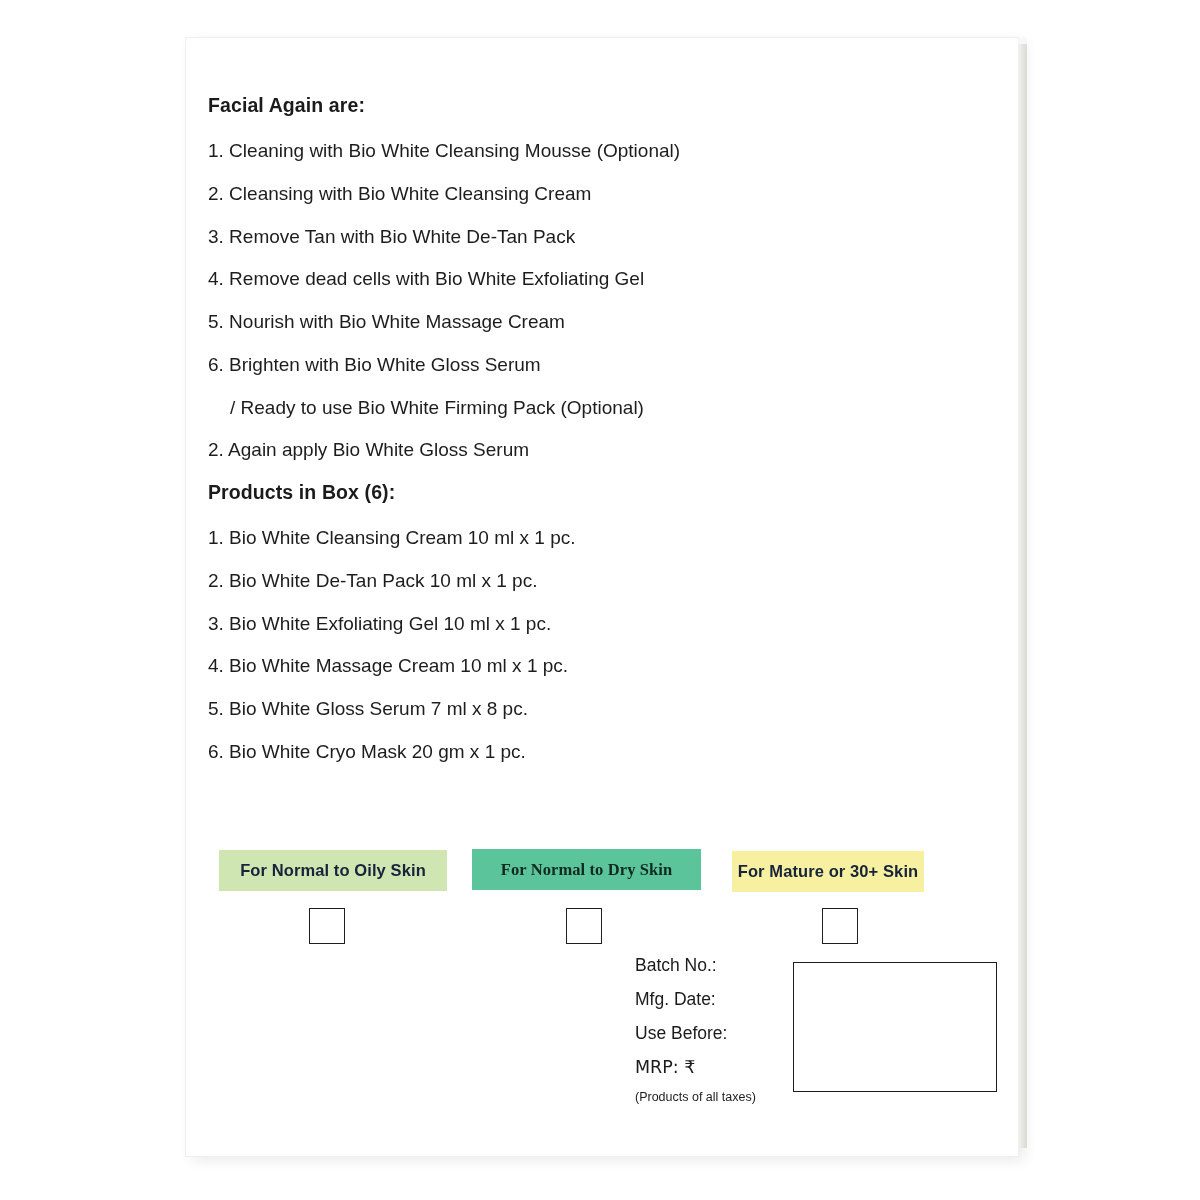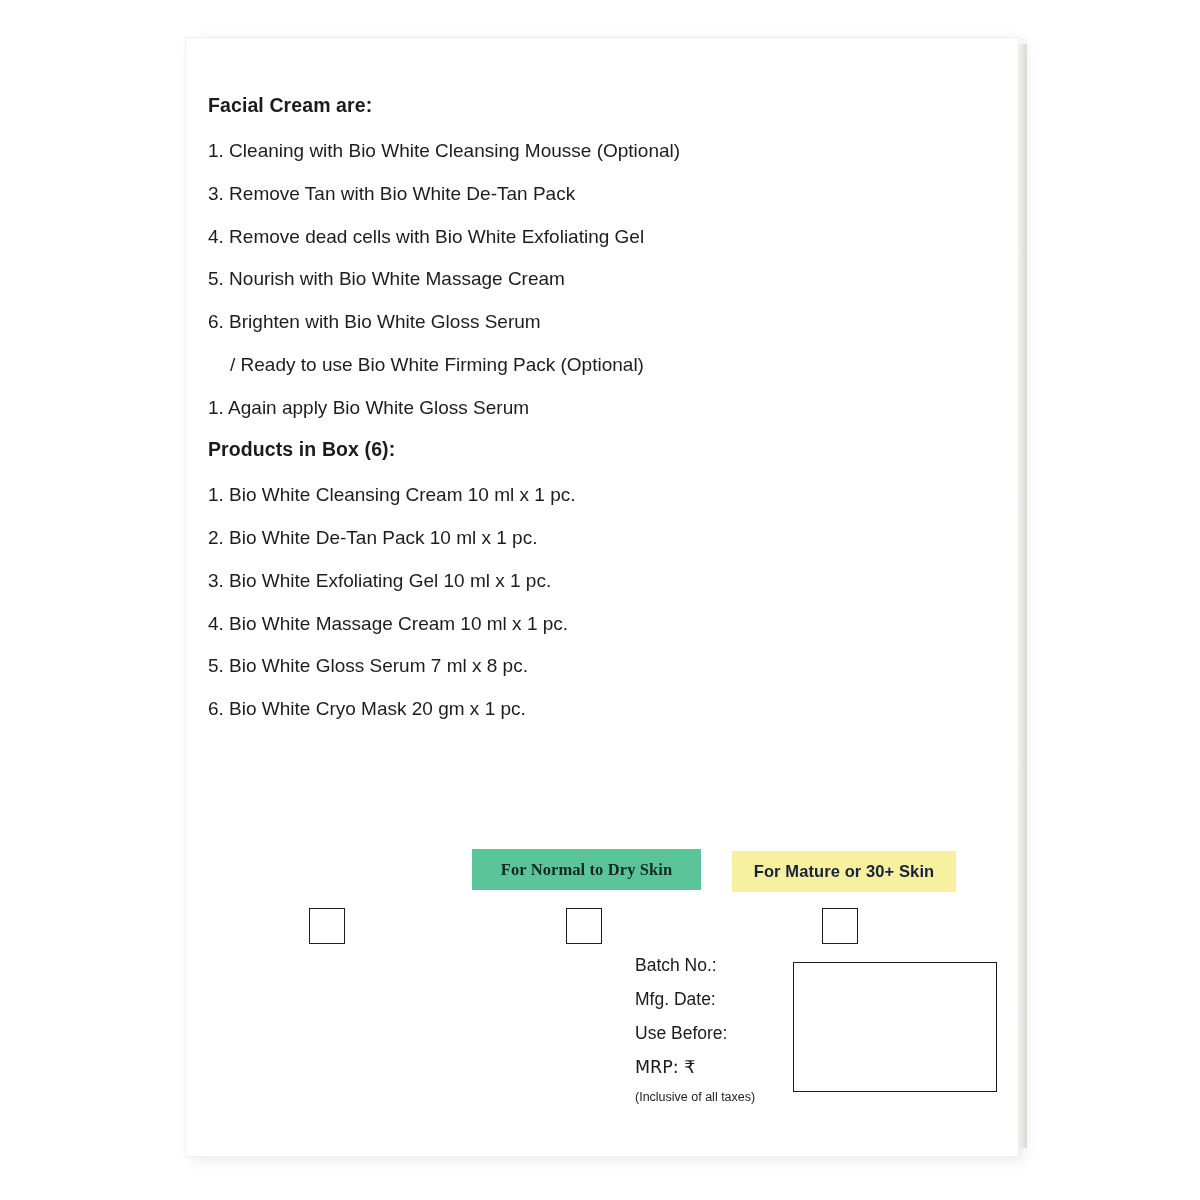--- a/index.html
+++ b/index.html
@@ -112,21 +112,21 @@
     display: flex;
     align-items: center;
     justify-content: center;
     font-size: 16.5px;
     font-weight: bold;
     color: #16233a;
     letter-spacing: 0.1px;
   }
   .banner-1 { left: 0px;   top: 1px;  width: 228px; background: #cfe5b2; }
   .banner-2 { left: 253px; top: 0px;  width: 229px; background: #5cc49a; color: #102a20; font-family: Liberation Serif, serif; }
-  .banner-3b { left: 513px; top: 2px; width: 224px; background: #f7f0a0; }
+  .banner-3b { left: 513px; top: 2px; width: 192px; background: #f7f0a0; }
 
   
   .checkbox {
     position: absolute;
     width: 34px;
     height: 34px;
     border: 1.6px solid #1e1e1e;
     background: #ffffff;
   }
   .cb1 { left: 309px; top: 908px; }
@@ -167,60 +167,62 @@
 <body>
 
 <div id="page">
 
   <div class="box">
     <div class="box-edge-top"></div>
     <div class="box-edge"></div>
 
     <div class="content">
 
-      <h2 class="section-title">Facial Cream are:</h2>
+      <h2 class="section-title">Facial Again are:</h2>
 
       <ul class="list">
         <li>1. Cleaning with Bio White Cleansing Mousse (Optional)</li>
+        <li>2. Cleansing with Bio White Cleansing Cream</li>
         <li>3. Remove Tan with Bio White  De-Tan Pack</li>
         <li>4. Remove dead cells with Bio White Exfoliating Gel</li>
         <li>5. Nourish with Bio White Massage Cream</li>
         <li>6. Brighten with Bio White Gloss Serum</li>
         <li class="li-wide">
           <span class="li-cont">/ Ready to use Bio White Firming Pack (Optional)</span>
         </li>
-        <li>1. Again apply Bio White Gloss Serum</li>
+        <li>2. Again apply Bio White Gloss Serum</li>
       </ul>
 
       <h2 class="section-title second">Products in Box (6):</h2>
 
       <ul class="list">
         <li>1. Bio White Cleansing Cream 10 ml x 1 pc.</li>
         <li>2. Bio White De-Tan Pack 10 ml x 1 pc.</li>
         <li>3. Bio White Exfoliating Gel 10 ml x 1 pc.</li>
         <li>4. Bio White Massage Cream 10 ml x 1 pc.</li>
         <li>5. Bio White Gloss Serum 7 ml x 8 pc.</li>
         <li>6. Bio White Cryo Mask  20 gm x 1 pc.</li>
       </ul>
 
     </div>
   </div>
 
   <div class="banners">
+    <div class="banner banner-1">For Normal to Oily Skin</div>
     <div class="banner banner-2">For Normal to Dry Skin</div>
     <div class="banner banner-3b">For Mature or 30+ Skin</div>
   </div>
 
   <div class="checkbox cb1"></div>
   <div class="checkbox cb2"></div>
   <div class="checkbox cb3"></div>
 
   <div class="batch">
     <div class="batch-row">Batch No.:</div>
     <div class="batch-row">Mfg. Date:</div>
     <div class="batch-row">Use Before:</div>
     <div class="batch-row rupee">MRP:  ₹</div>
-    <div class="batch-note">(Inclusive of all taxes)</div>
+    <div class="batch-note">(Products of all taxes)</div>
   </div>
 
   <div class="batch-field-box"></div>
 
 </div>
 
 </body></html>

